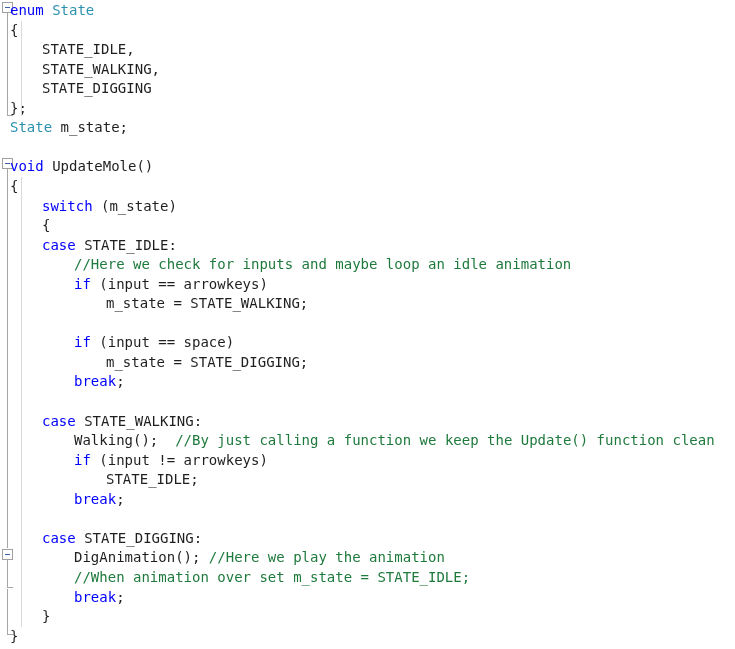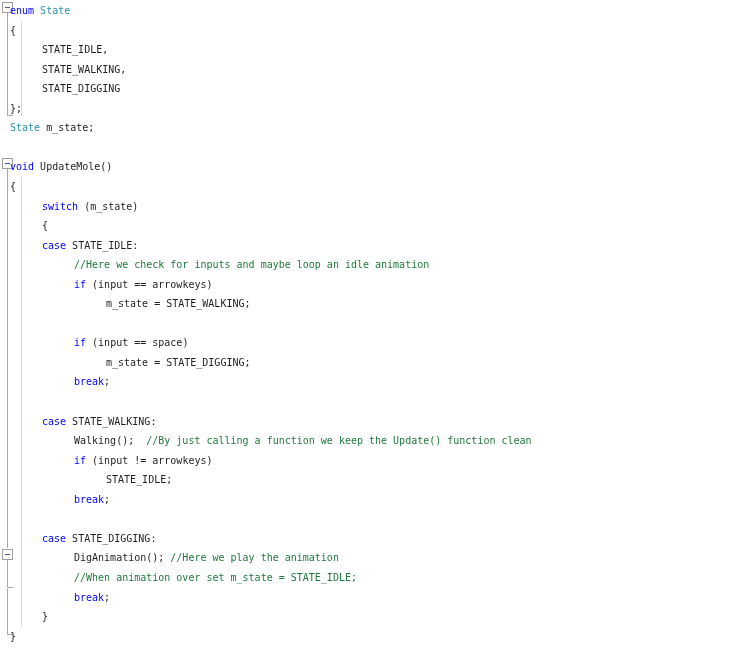--- a/index.html
+++ b/index.html
@@ -7,21 +7,21 @@
     padding: 0;
     background: #ffffff;
   }
   #editor {
     position: relative;
     width: 735px;
     height: 649px;
     background: #ffffff;
     overflow: hidden;
     font-family: "DejaVu Sans Mono", "Liberation Mono", monospace;
-    font-size: 10px;
+    font-size: 14px;
     line-height: 19.55px;
     color: #1f1f1f;
   }
 
   
   #gutter {
     position: absolute;
     left: 0;
     top: 0;
     width: 18px;

